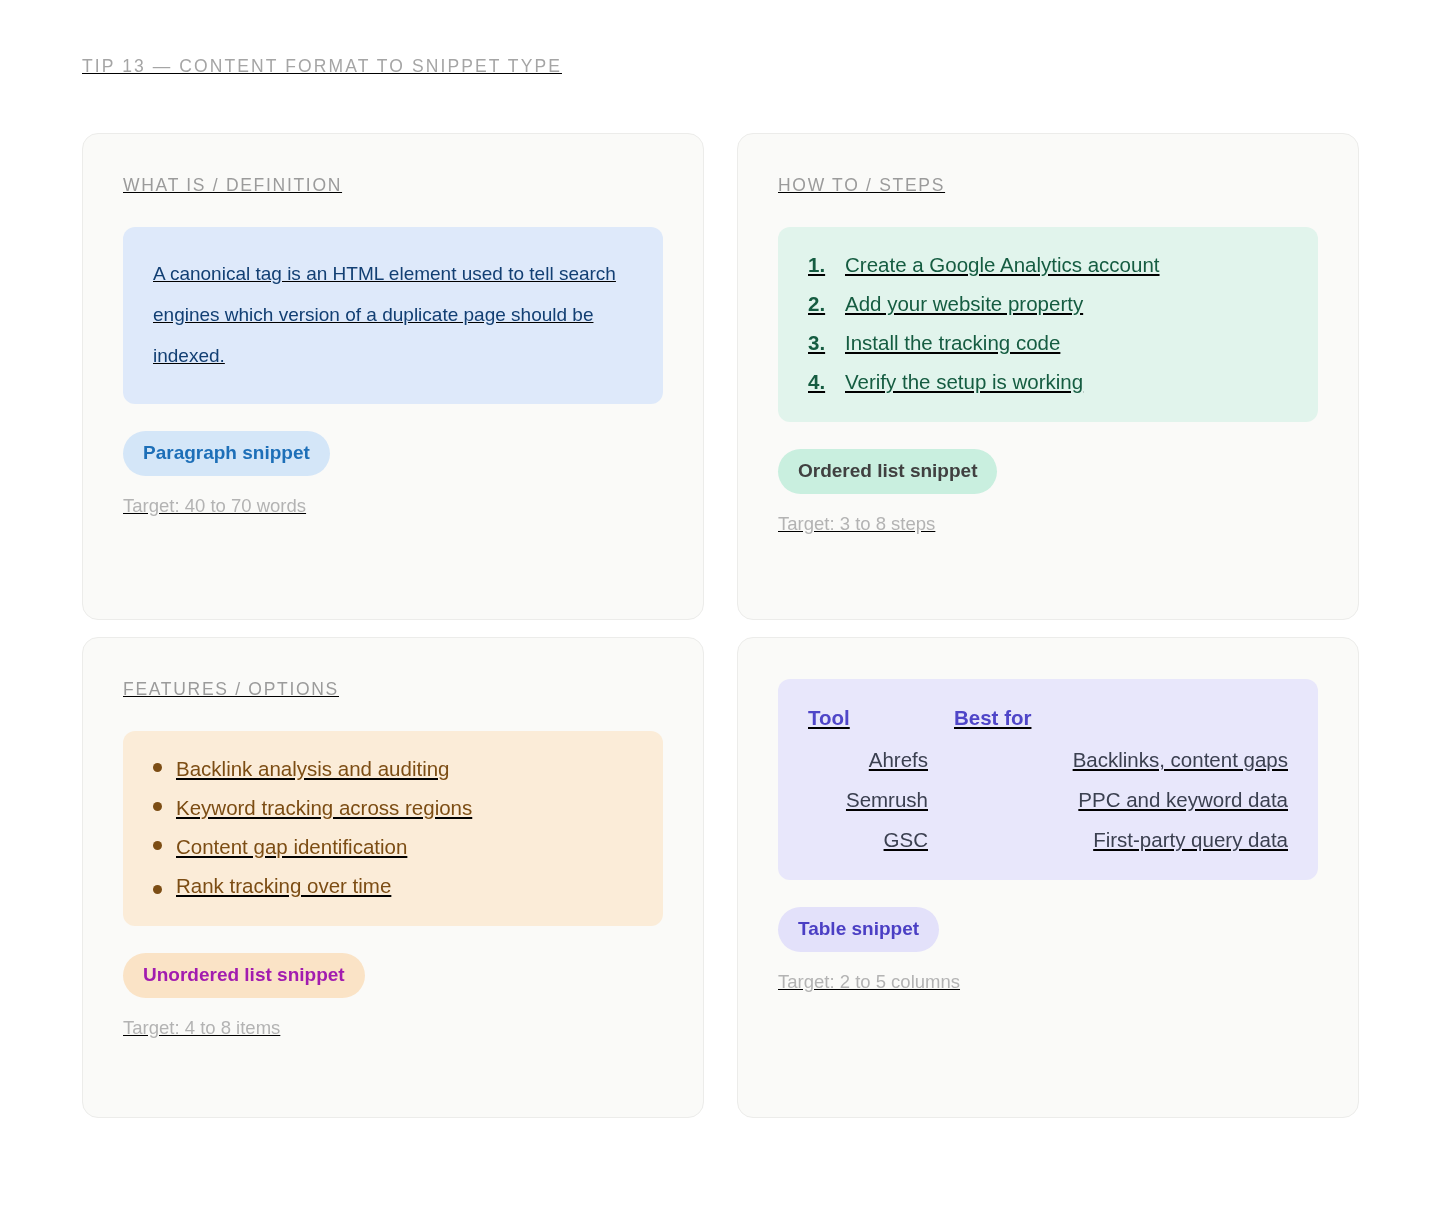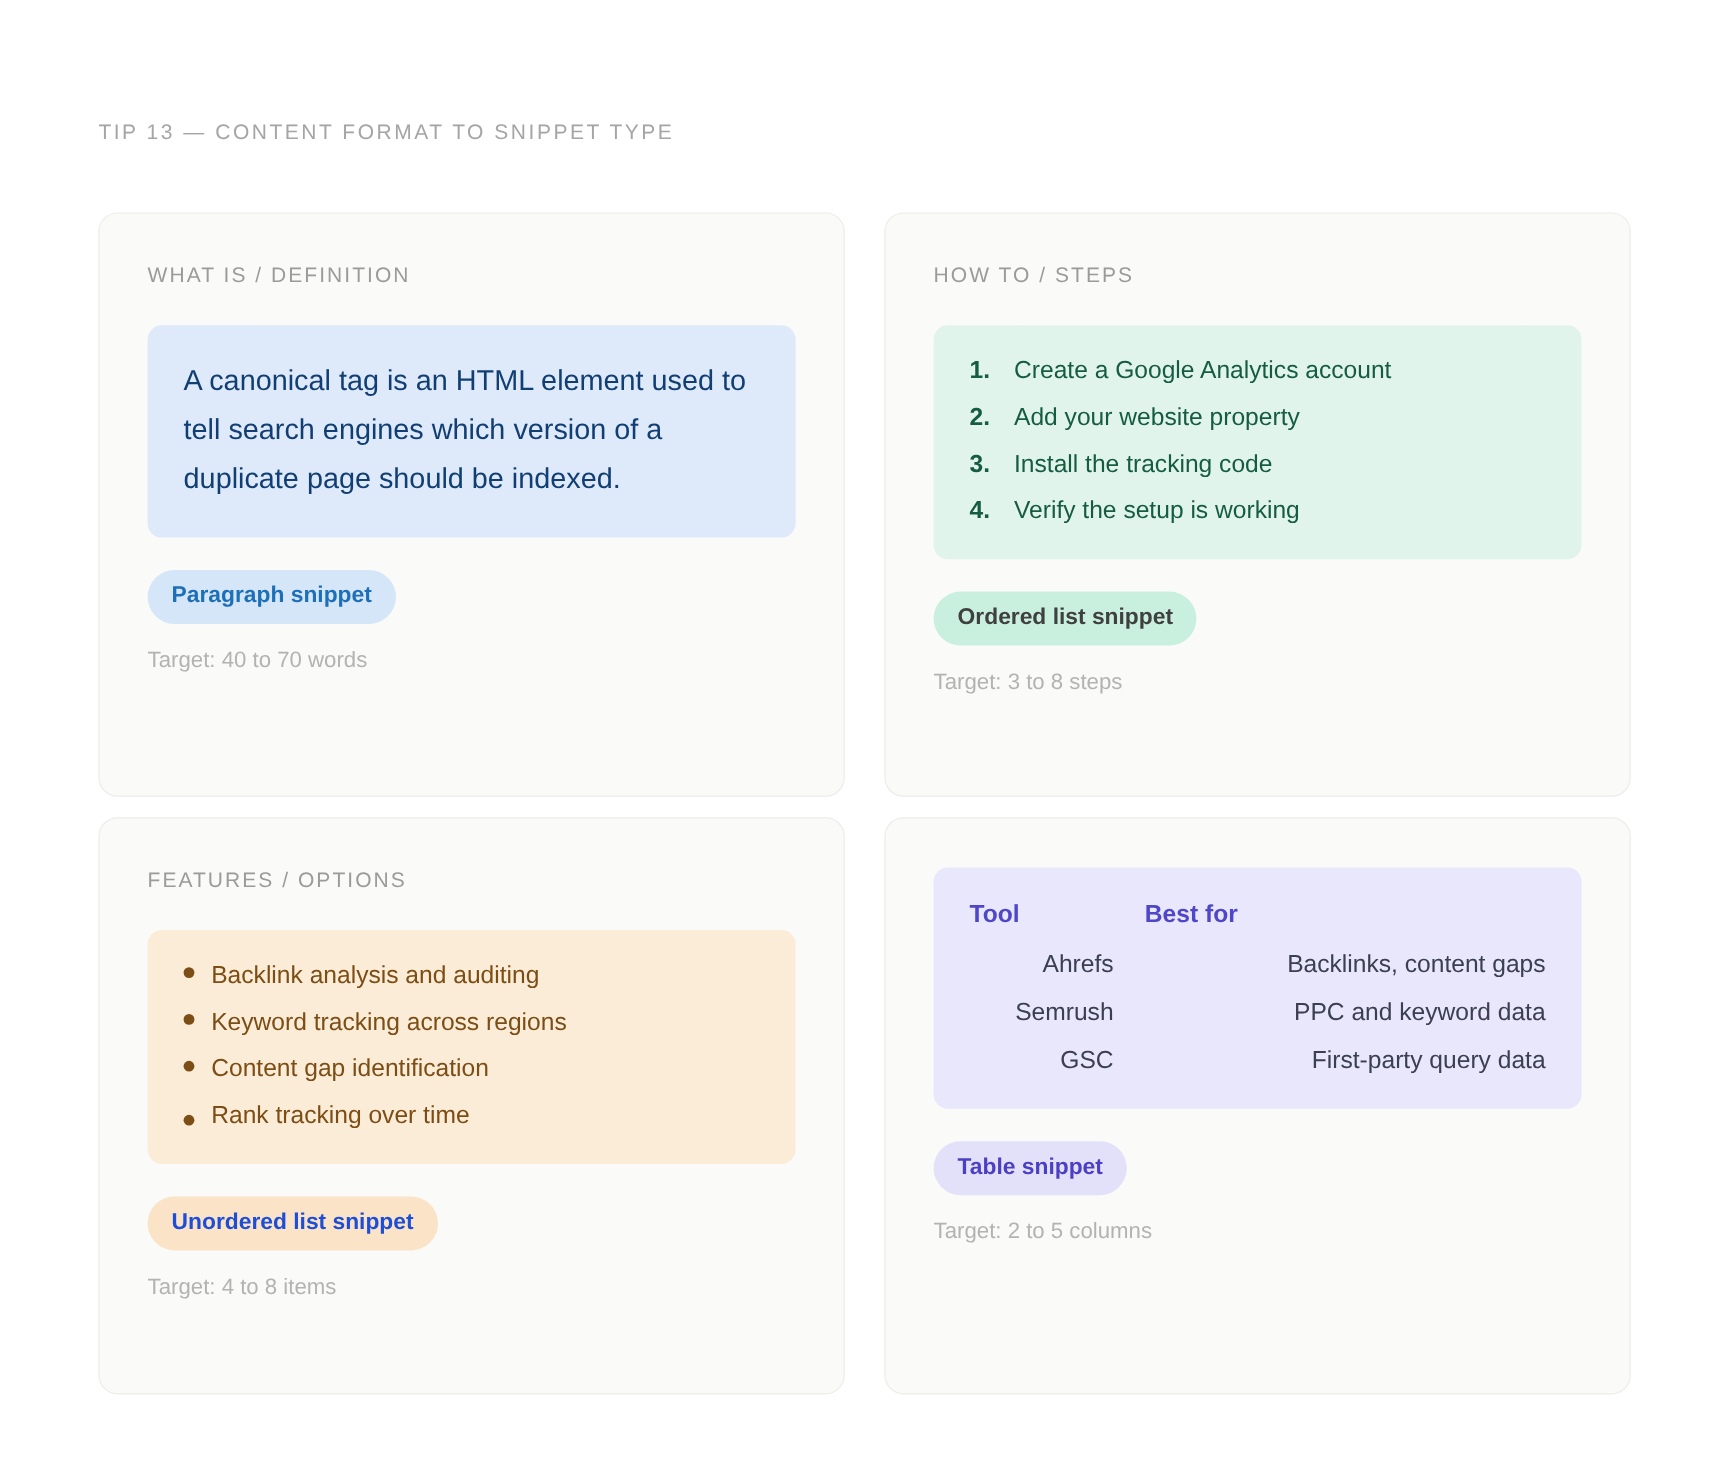--- a/index.html
+++ b/index.html
@@ -11,21 +11,22 @@
     height: 1230px;
     background: #ffffff;
     font-family: "Liberation Sans", sans-serif;
     -webkit-font-smoothing: antialiased;
   }
   .page {
     position: relative;
     width: 1440px;
     height: 1230px;
     box-sizing: border-box;
-    padding: 100px 80px 0 82px;
+    padding: 56px 80px 0 82px;
+    text-decoration: underline;
   }
   .page-header {
     font-size: 17.5px;
     letter-spacing: 2.1px;
     color: #a5a5a5;
     font-weight: 400;
     text-transform: uppercase;
     margin: 0 0 56px 0;
     white-space: nowrap;
   }
@@ -55,21 +56,21 @@
   .snippet-box {
     border-radius: 12px;
     box-sizing: border-box;
   }
   
   .box-blue {
     background: #dee9fa;
     padding: 26px 30px 28px 30px;
   }
   .def-text {
-    font-size: 24px;
+    font-size: 19px;
     line-height: 41px;
     color: #123f73;
     margin: 0;
   }
   
   .box-green {
     background: #e1f4ec;
     padding: 26px 30px 28px 30px;
   }
   .ol-list {
@@ -149,21 +150,21 @@
   .badge {
     display: inline-block;
     border-radius: 999px;
     font-size: 19px;
     font-weight: bold;
     padding: 11px 20px 12px 20px;
     margin-top: 27px;
   }
   .badge-blue   { background: #d4e6f8; color: #1d6fb8; }
   .badge-green  { background: #c9efdf; color: #404040; }
-  .badge-amber  { background: #fae3c6; color: #1d4ed8; }
+  .badge-amber  { background: #fae3c6; color: #a21caf; }
   .badge-purple { background: #e3e1fa; color: #4b3fc4; }
   .target {
     font-size: 18.5px;
     color: #b3b3b3;
     margin-top: 19px;
   }
 </style>
 </head>
 <body>
 

